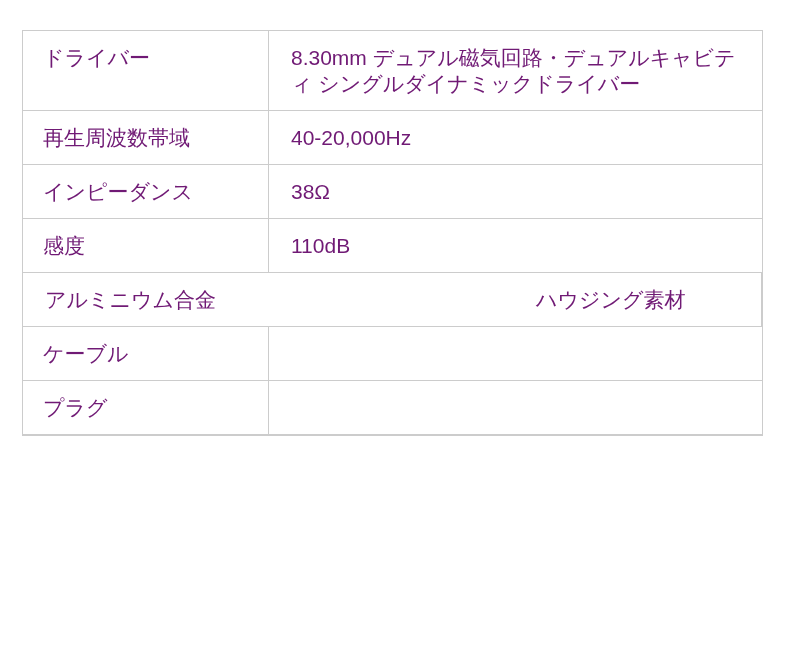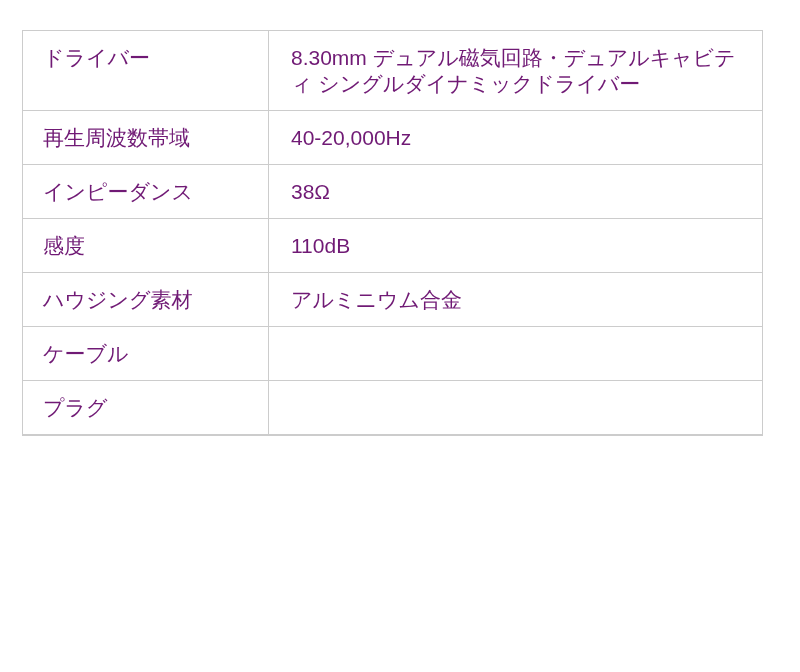--- a/index.html
+++ b/index.html
@@ -69,22 +69,22 @@
       <div class="cell label">インピーダンス</div>
       <div class="cell value">38Ω</div>
     </div>
 
     <div class="spec-row">
       <div class="cell label">感度</div>
       <div class="cell value">110dB</div>
     </div>
 
     <div class="spec-row">
+      <div class="cell value">アルミニウム合金</div>
       <div class="cell label">ハウジング素材</div>
-      <div class="cell value">アルミニウム合金</div>
     </div>
 
     <div class="spec-row">
       <div class="cell label">ケーブル</div>
     </div>
 
 
     <div class="spec-row">
       <div class="cell label">プラグ</div>
     </div>

